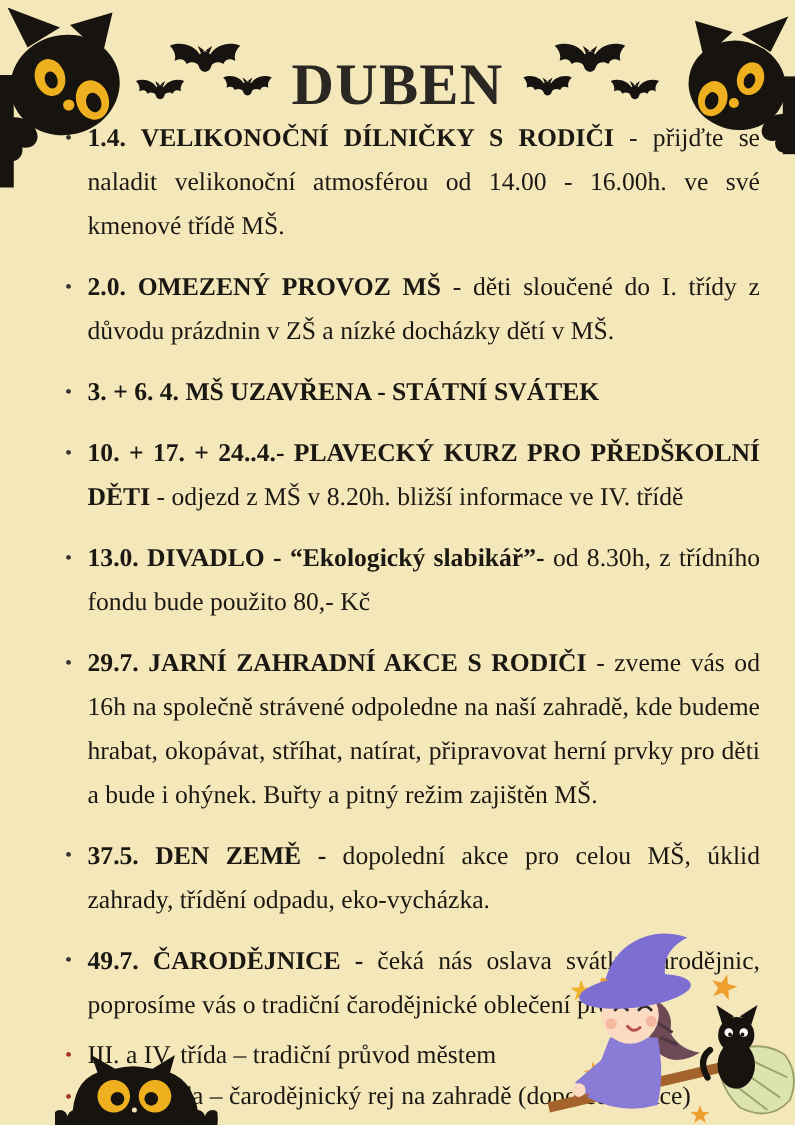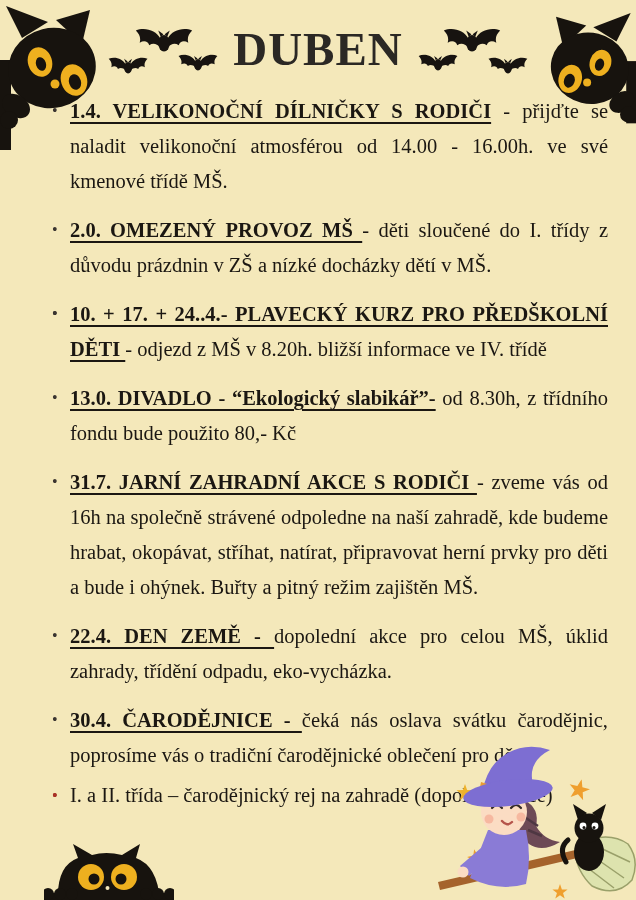--- a/index.html
+++ b/index.html
@@ -4,21 +4,21 @@
 <style>
   html,body{margin:0;padding:0;}
   body{
     width:636px;height:900px;position:relative;overflow:hidden;
     background:#f4e8ba;
     font-family:"Liberation Serif", serif;
   }
   
   .header{
     position:absolute;top:26px;left:0;right:0;height:72px;
-    display:flex;justify-content:center;align-items:flex-start;gap:10px;z-index:2;
+    display:flex;justify-content:center;align-items:flex-end;gap:10px;z-index:2;
   }
   .page-title{
     font-size:47px;font-weight:bold;color:#2b2824;letter-spacing:1px;line-height:1;
     padding-bottom:6px;
   }
   .bats{width:118px;height:66px;}
   .bats.flip{transform:scaleX(-1);}
   .deco{position:absolute;}
   .cat-top-left{left:0;top:4px;z-index:1;}
   .cat-top-right{right:0;top:10px;z-index:1;transform:scaleX(-1);}
@@ -28,21 +28,21 @@
   .list{position:absolute;top:94px;left:48px;width:560px;z-index:3;}
   .item{
     position:relative;padding-left:22px;margin-bottom:14px;
     font-size:20.5px;line-height:35px;color:#1b1712;text-align:justify;
   }
   .item.tight{margin-bottom:6px;}
   .item .bullet{
     position:absolute;left:4px;top:-1px;font-size:16px;color:#3a3430;
   }
   .head{
-    font-weight:bold;text-decoration:underline;
+    font-weight:bold;
     text-underline-offset:4px;text-decoration-thickness:1.5px;
   }
   .sub{margin-bottom:0;line-height:33px;text-align:left;}
   .sub .bullet{color:#a93226;top:0;}
 </style>
 </head>
 <body>
 
 <svg width="0" height="0" style="position:absolute" aria-hidden="true">
   <defs>
@@ -111,45 +111,45 @@
 
   <div class="item">
     <span class="bullet">•</span><span class="head">1.4. VELIKONOČNÍ DÍLNIČKY S RODIČI</span><span class="sep"> - </span><span class="body">přijďte se naladit velikonoční atmosférou od 14.00 - 16.00h. ve své kmenové třídě MŠ.</span>
   </div>
 
   <div class="item">
     <span class="bullet">•</span><span class="head">2.0. OMEZENÝ PROVOZ MŠ </span><span class="sep">- </span><span class="body">děti sloučené do I. třídy z důvodu prázdnin v ZŠ a nízké docházky dětí v MŠ.</span>
   </div>
 
   <div class="item">
-    <span class="bullet">•</span><span class="sep"></span><span class="body"></span>
+    <span class="bullet">•</span><span class="head">3. + 6. 4. MŠ UZAVŘENA - STÁTNÍ SVÁTEK</span><span class="sep"></span><span class="body"></span>
   </div>
 
   <div class="item">
     <span class="bullet">•</span><span class="head">10. + 17. + 24..4.- PLAVECKÝ KURZ PRO PŘEDŠKOLNÍ DĚTI </span><span class="sep">- </span><span class="body">odjezd z MŠ v 8.20h. bližší informace ve IV. třídě</span>
   </div>
 
   <div class="item">
     <span class="bullet">•</span><span class="head">13.0. DIVADLO - “Ekologický slabikář”-</span><span class="sep"> </span><span class="body">od 8.30h, z třídního fondu bude použito 80,- Kč</span>
   </div>
 
   <div class="item">
-    <span class="bullet">•</span><span class="head">31.7. JARNÍ ZAHRADNÍ AKCE S RODIČI </span><span class="sep">- </span><span class="body">zveme vás od 16h na společně strávené odpoledne na naší zahradě, kde budeme hrabat, okopávat, stříhat, natírat, připravovat herní prvky pro děti a bude i ohýnek. Buřty a pitný režim zajištěn MŠ.</span>
-  </div>
-
-  <div class="item">
-    <span class="bullet">•</span><span class="head">22.4. DEN ZEMĚ - </span><span class="sep"></span><span class="body">dopolední akce pro celou MŠ, úklid zahrady, třídění odpadu, eko-vycházka.</span>
+    <span class="bullet">•</span><span class="head">29.7. JARNÍ ZAHRADNÍ AKCE S RODIČI </span><span class="sep">- </span><span class="body">zveme vás od 16h na společně strávené odpoledne na naší zahradě, kde budeme hrabat, okopávat, stříhat, natírat, připravovat herní prvky pro děti a bude i ohýnek. Buřty a pitný režim zajištěn MŠ.</span>
+  </div>
+
+  <div class="item">
+    <span class="bullet">•</span><span class="head">37.5. DEN ZEMĚ - </span><span class="sep"></span><span class="body">dopolední akce pro celou MŠ, úklid zahrady, třídění odpadu, eko-vycházka.</span>
   </div>
 
   <div class="item tight">
-    <span class="bullet">•</span><span class="head">30.4. ČARODĚJNICE - </span><span class="sep"></span><span class="body">čeká nás oslava svátku čarodějnic, poprosíme vás o tradiční čarodějnické oblečení pro děti.</span>
+    <span class="bullet">•</span><span class="head">49.7. ČARODĚJNICE - </span><span class="sep"></span><span class="body">čeká nás oslava svátku čarodějnic, poprosíme vás o tradiční čarodějnické oblečení pro děti.</span>
   </div>
 
   <div class="item sub">
-    <span class="bullet">•</span>
+    <span class="bullet">•</span><span class="body">III. a IV. třída – tradiční průvod městem</span>
   </div>
 
   <div class="item sub">
     <span class="bullet">•</span><span class="body">I. a II. třída – čarodějnický rej na zahradě (dopolední akce)</span>
   </div>
 
 </div>
 
 <svg class="deco cat-bottom" width="130" height="58" viewBox="0 0 130 58">
   <g fill="#17130e">

